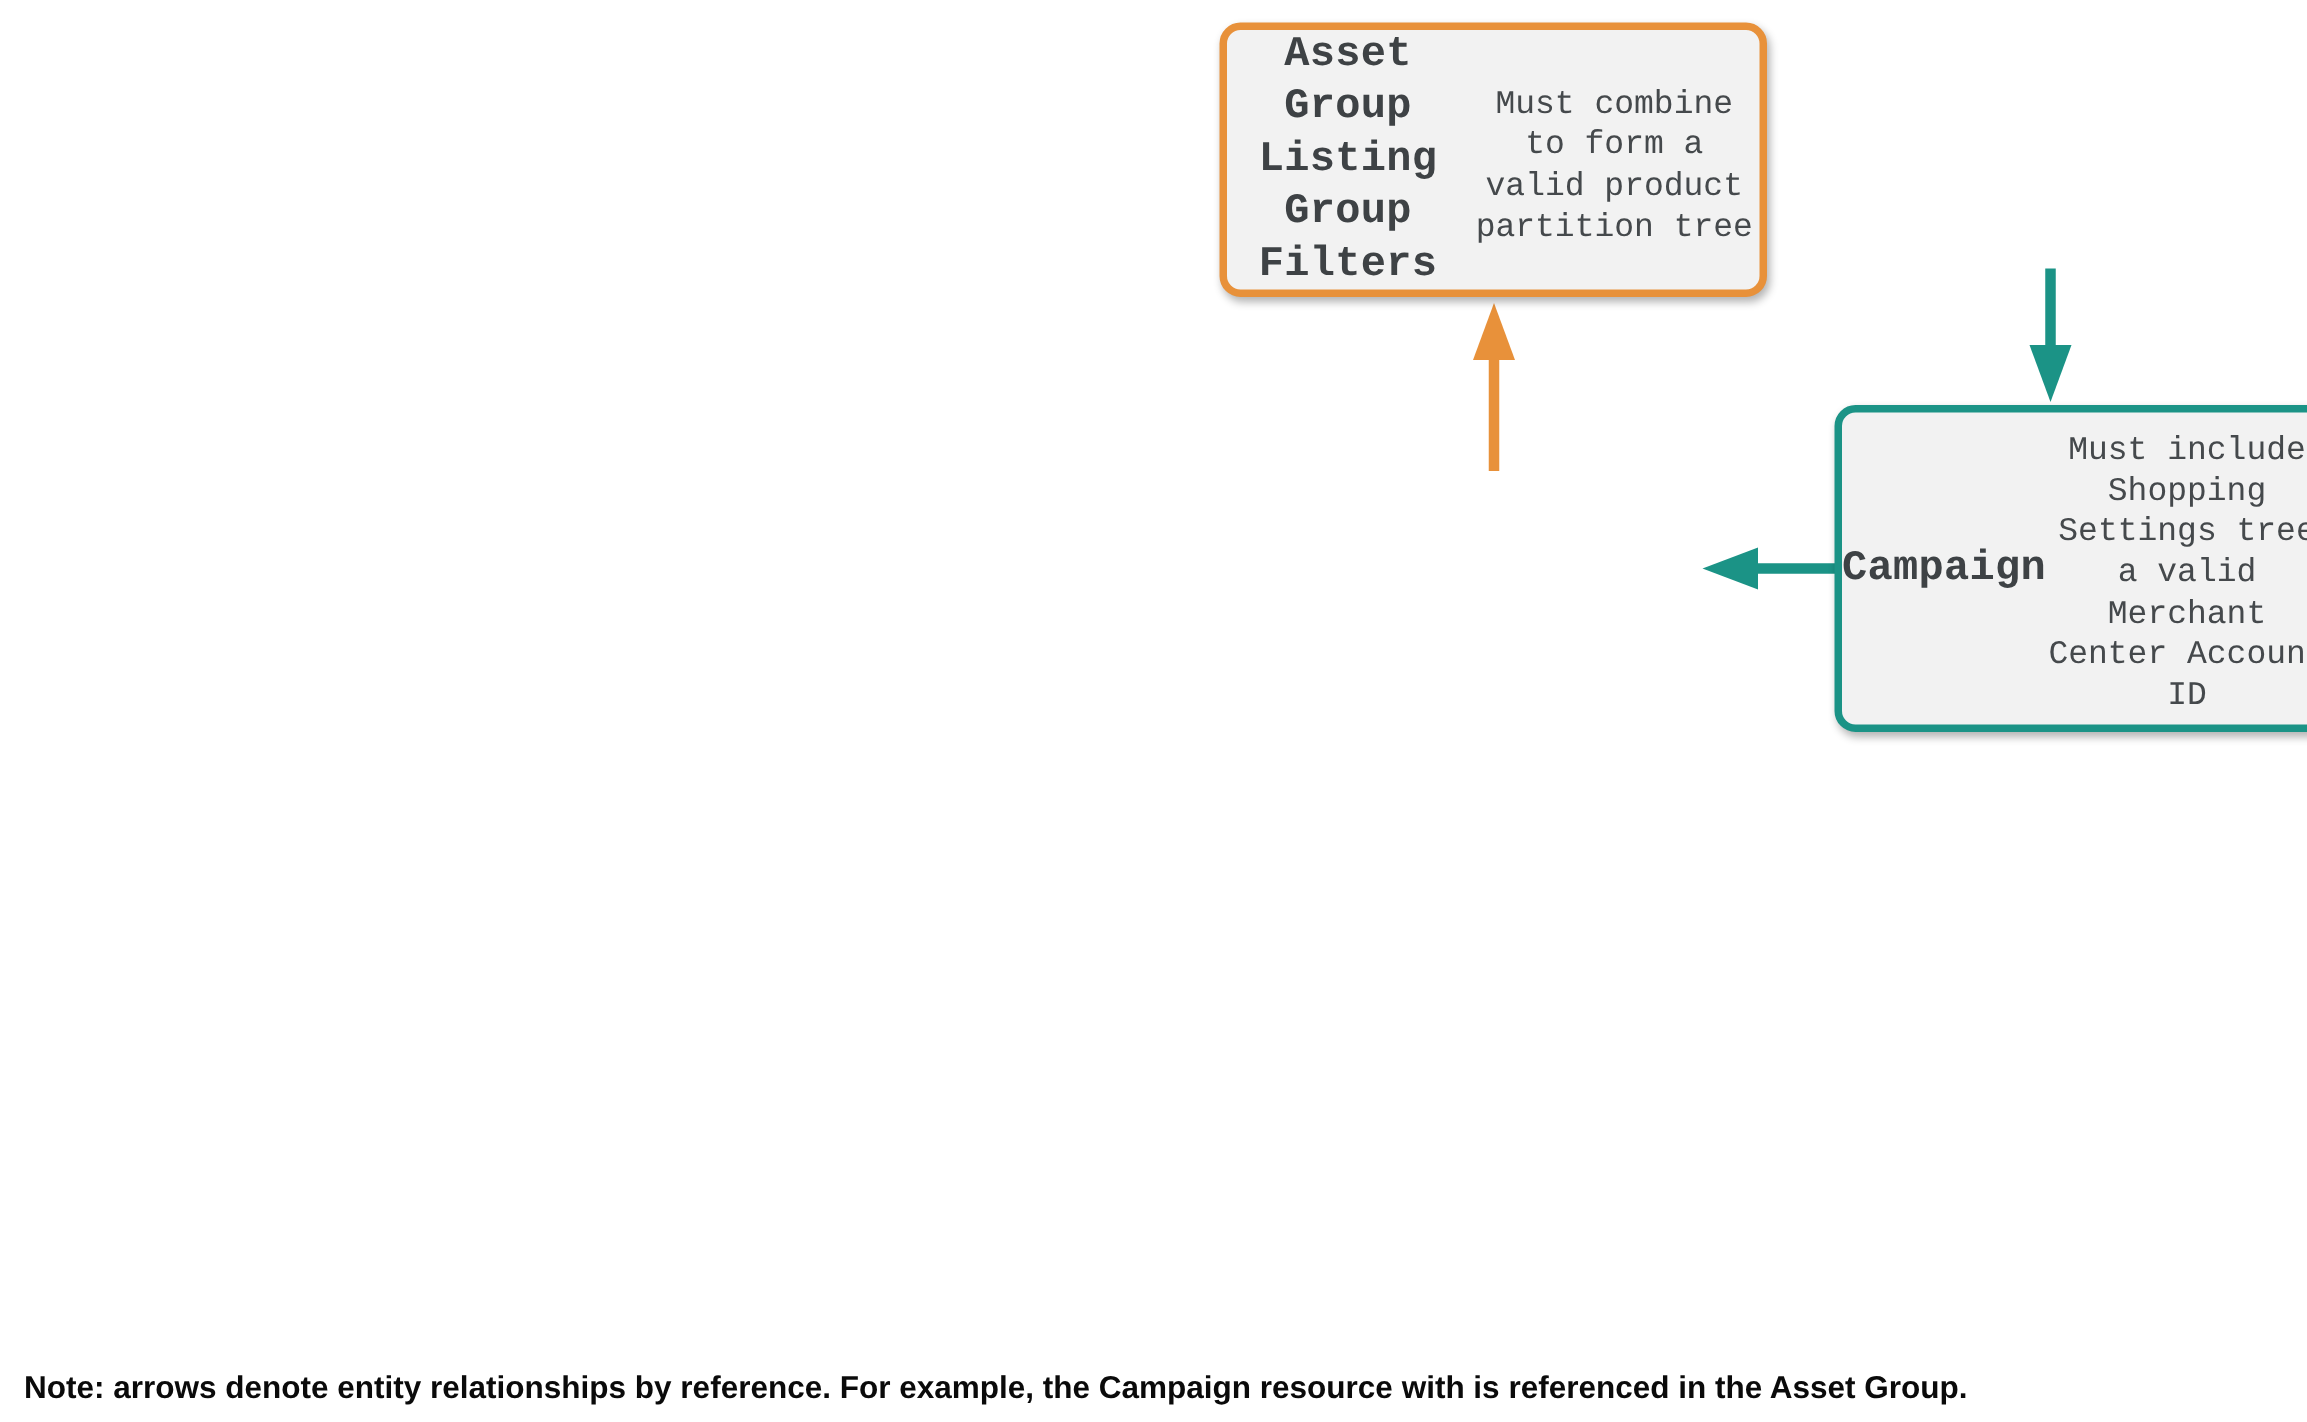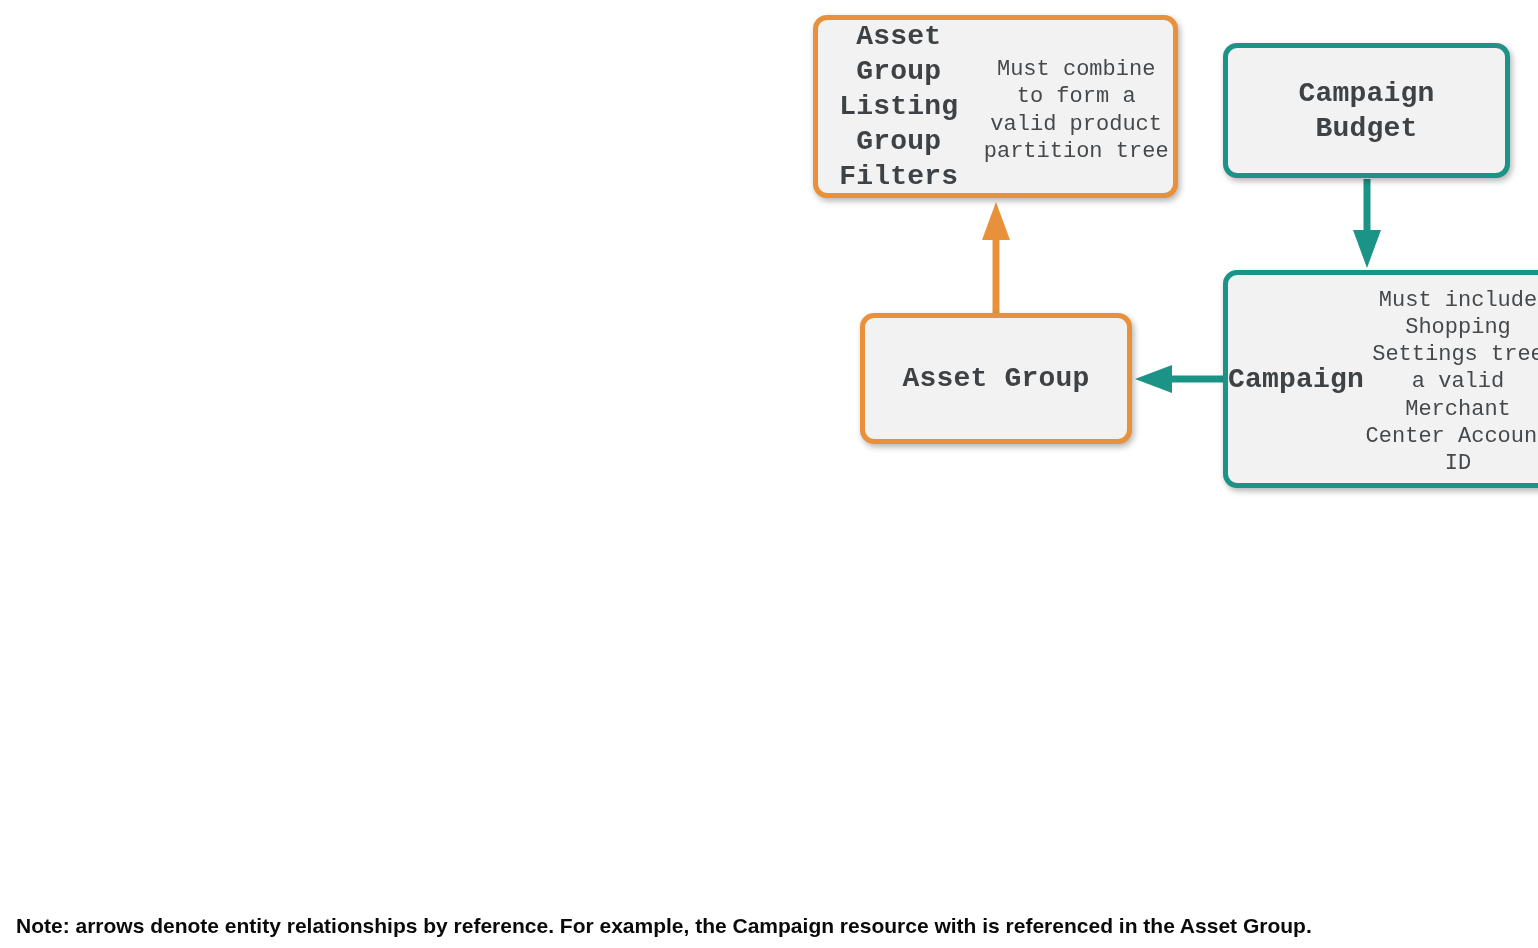--- a/index.html
+++ b/index.html
@@ -75,29 +75,21 @@
       <line x1="1224" y1="379" x2="1168" y2="379" stroke="var(--teal)" stroke-width="7"></line>
       <polygon points="1135,379 1172,365 1172,393" fill="var(--teal)"></polygon>
     </g>
   </svg>
 
   <div class="node orange n1">
     <div class="node-title">Asset Group Listing Group Filters</div>
     <div class="node-subtitle">Must combine to form a valid product partition tree</div>
   </div>
 
-  <div class="node teal n2">
-    <div class="node-title">Campaign Budget</div>
 
-  </div>
-
-  <div class="node orange n3">
-    <div class="node-title">Asset Group</div>
-
-  </div>
 
   <div class="node teal n4">
     <div class="node-title">Campaign</div>
     <div class="node-subtitle">Must include Shopping Settings tree a valid Merchant Center Account ID</div>
   </div>
 
   <div class="footnote">Note: arrows denote entity relationships by reference. For example, the Campaign resource with is referenced in the Asset Group.</div>
 
 </div>
 

